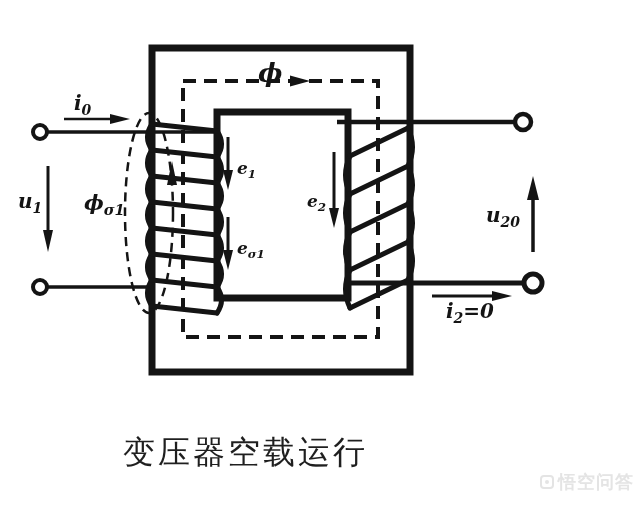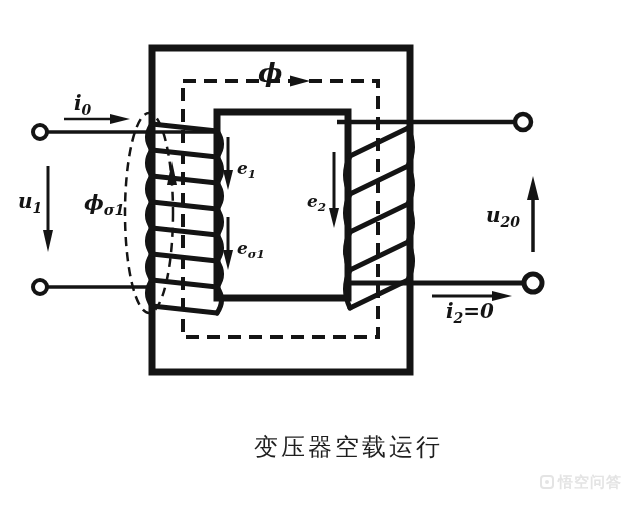--- a/index.html
+++ b/index.html
@@ -9,28 +9,28 @@
   }
   svg{position:absolute;left:0;top:0;}
   .ink{stroke:#141414;fill:none;}
   .lbl{
     font-family:"DejaVu Serif","Liberation Serif",serif;
     font-style:italic;font-weight:700;fill:#141414;
   }
   .sub{font-size:70%;}
   .caption{
     position:absolute;left:123px;top:431px;width:320px;
-    text-align:right;font-size:24px;letter-spacing:3px;
+    text-align:left;font-size:32px;letter-spacing:3px;
     color:#1f1f1f;font-weight:500;
     font-family:"DejaVu Sans","Liberation Sans",sans-serif;
   }
   .watermark{
     position:absolute;left:540px;top:471px;height:22px;
     display:flex;align-items:center;gap:4px;
-    color:#e4e4e4;font-size:15px;font-weight:700;letter-spacing:1px;
+    color:#e4e4e4;font-size:18px;font-weight:700;letter-spacing:1px;
     user-select:none;
   }
   .wm-logo{
     display:inline-block;width:14px;height:14px;
     border:2px solid #e4e4e4;border-radius:4px;box-sizing:border-box;
     position:relative;
   }
   .wm-logo::after{
     content:"";position:absolute;left:3px;top:3px;width:4px;height:4px;
     border-radius:50%;background:#e4e4e4;

